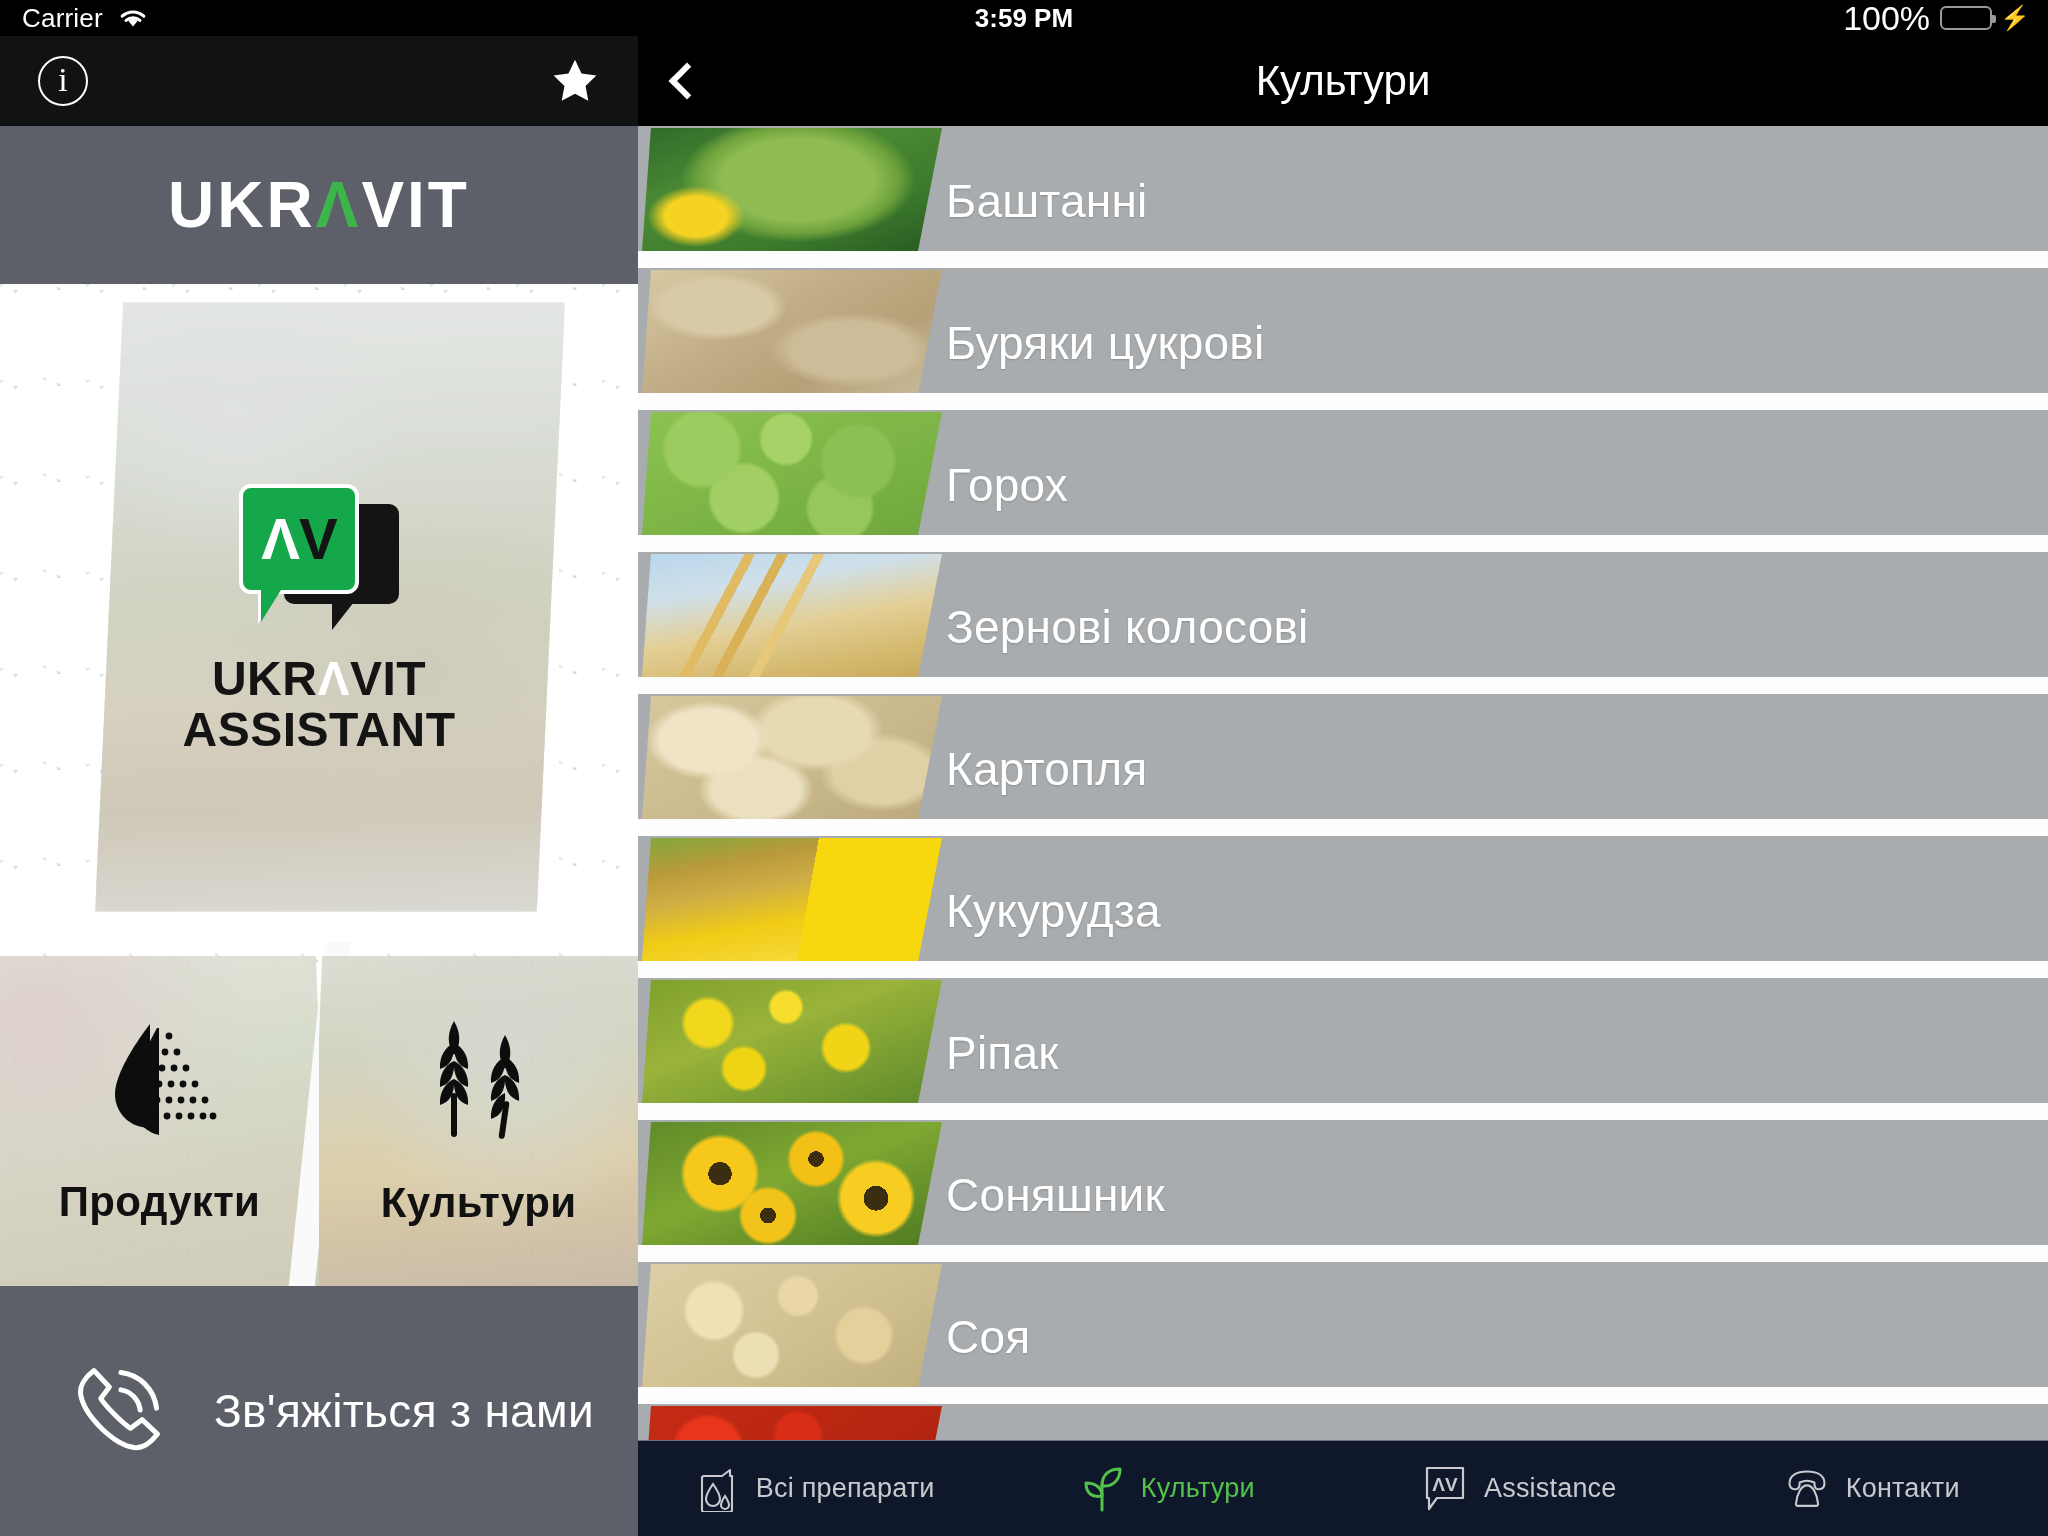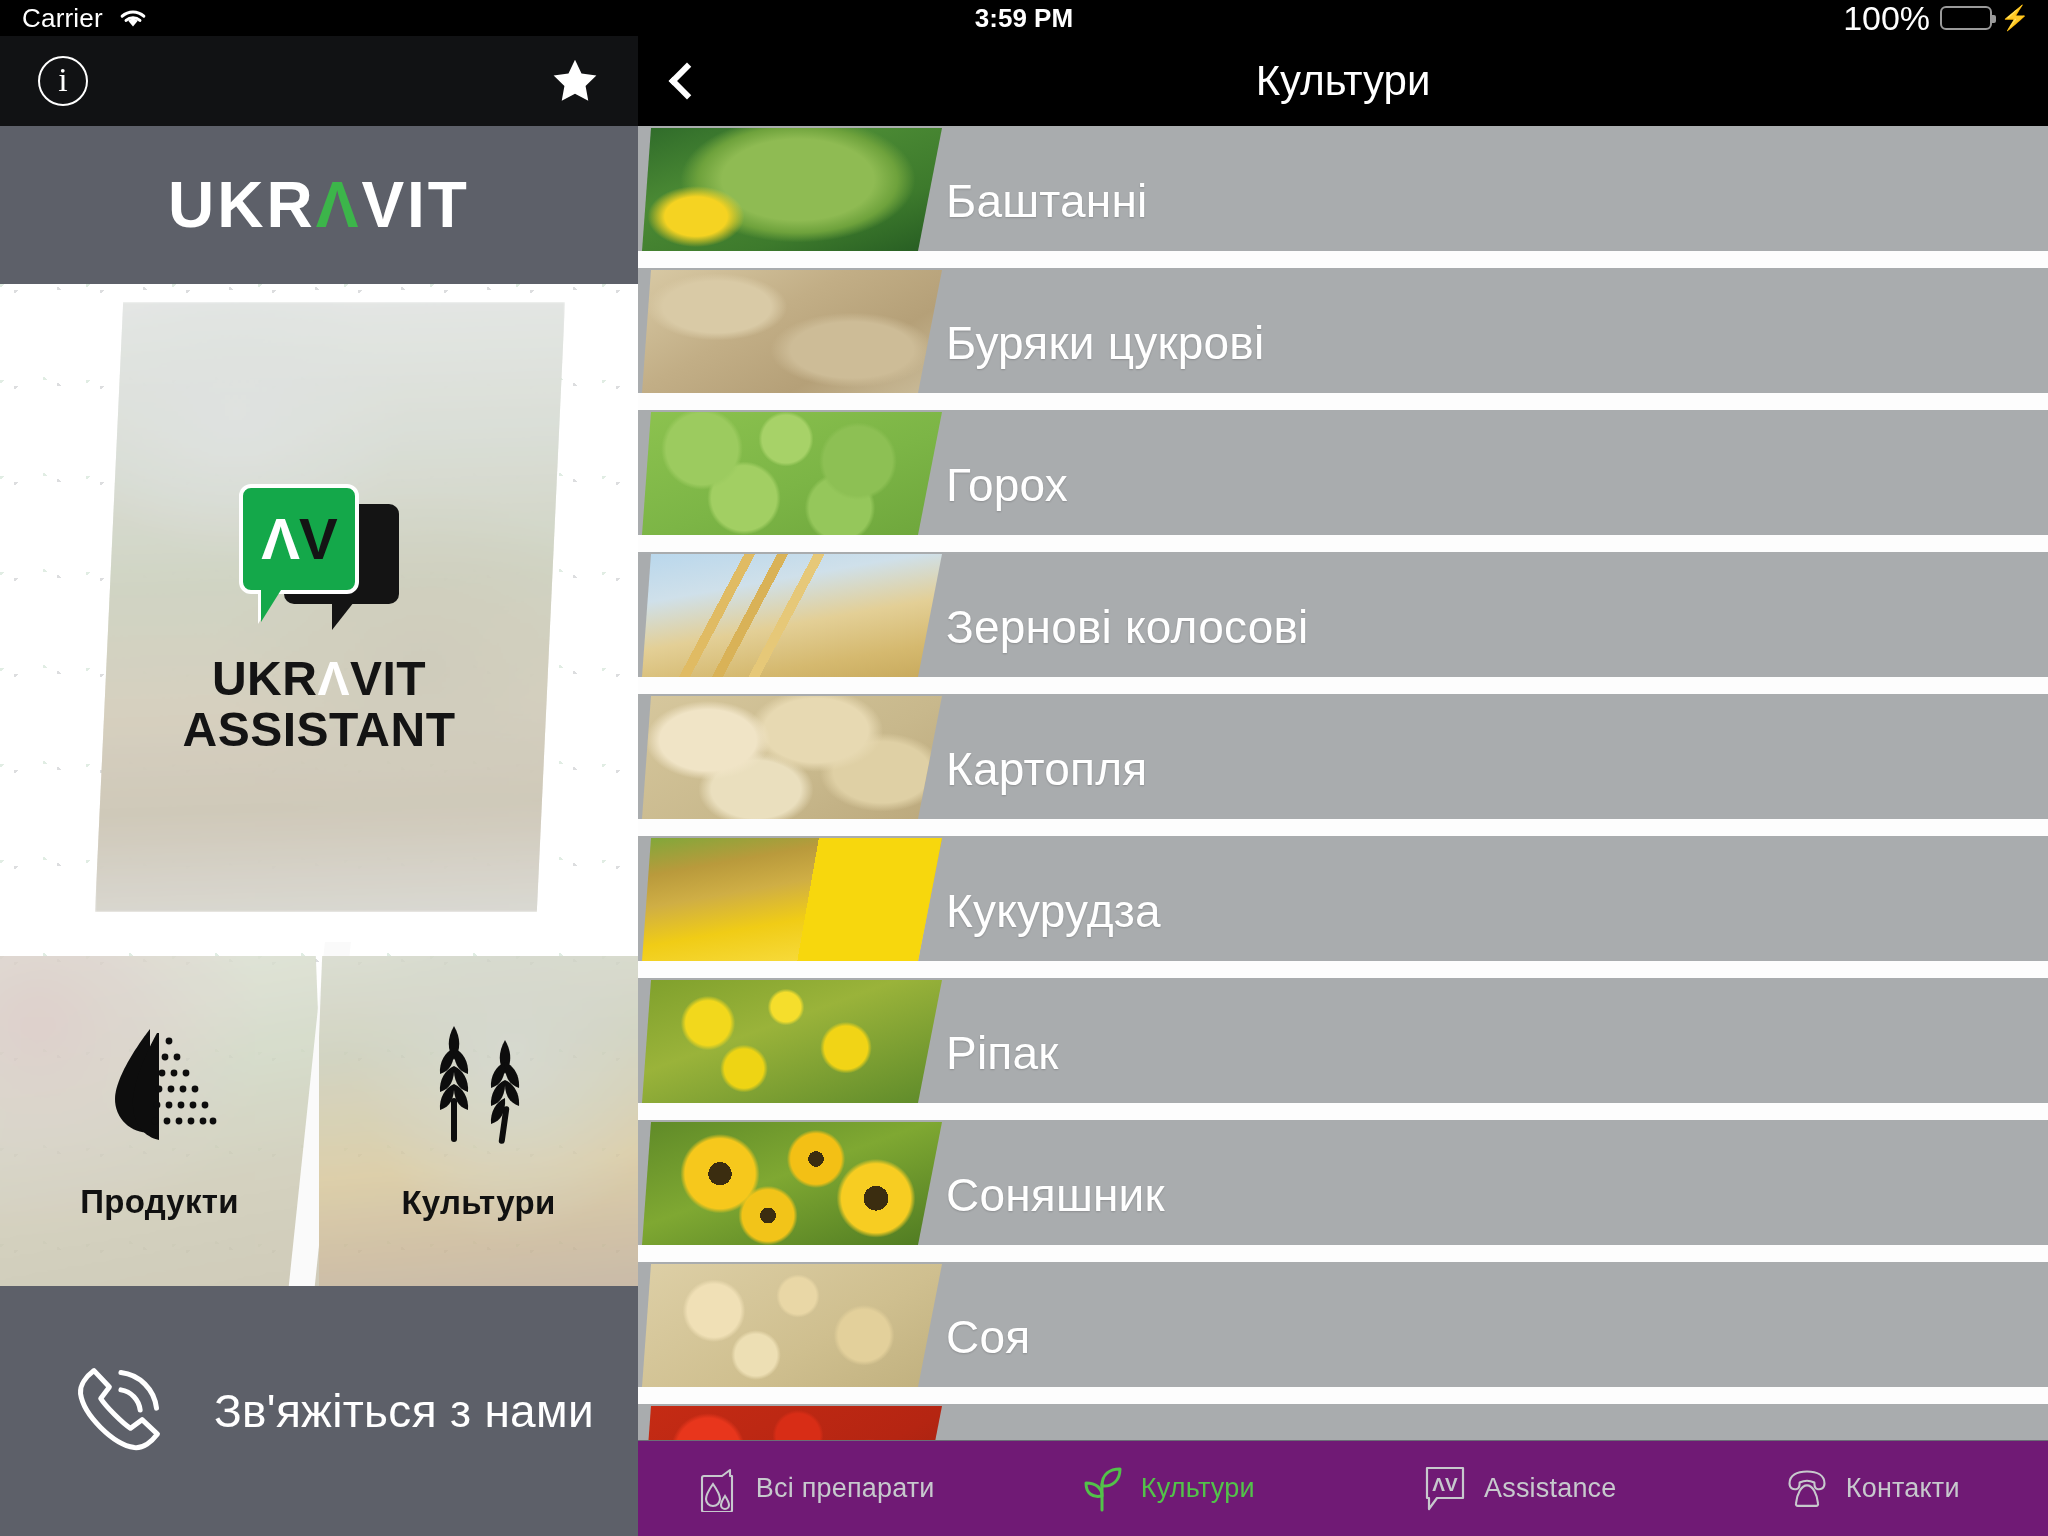--- a/index.html
+++ b/index.html
@@ -136,21 +136,21 @@
   }
   .tile-b .tile-bg {
     background:
       radial-gradient(ellipse at 60% 30%, #cfd3c7 0%, transparent 55%),
       linear-gradient(175deg, #d6d9cc 0%, #cbcdb8 30%, #d7c79c 62%, #cbb998 80%, #bfae9a 100%);
     clip-path: polygon(4% 0, 100% 0, 100% 100%, 0 100%);
   }
   .tile-sep { position: absolute; left: 50%; top: -14px; width: 26px; height: 360px;
               background: #fafafa; transform: translateX(-50%) skewX(-6deg); }
   .tile-icon { position: relative; z-index: 2; }
-  .tile-label { position: relative; z-index: 2; font-size: 33px; font-weight: 700;
+  .tile-label { position: relative; z-index: 2; font-size: 42px; font-weight: 700;
                 color: #111; letter-spacing: .3px; }
 
   
   .contact {
     flex: 0 0 250px; background: #5d6069; display: flex; align-items: center;
     gap: 44px; padding-left: 48px; cursor: pointer; margin-left: 20px;
   }
   .contact-label { color: #fff; font-size: 46px; letter-spacing: .3px; }
 
   
@@ -250,21 +250,21 @@
       linear-gradient(150deg, #ddcfa6 0%, #cfbf8f 60%, #c0b07e 100%); }
   .th-tomato { background-image:
       radial-gradient(circle at 22% 36%, #e8361c 0 13%, transparent 15%),
       radial-gradient(circle at 52% 24%, #d82d16 0 12%, transparent 14%),
       radial-gradient(circle at 76% 56%, #e33a20 0 13%, transparent 15%),
       radial-gradient(circle at 38% 74%, #d9301a 0 12%, transparent 14%),
       linear-gradient(150deg, #c52b14 0%, #b52512 60%, #98200f 100%); }
 
   
   .tabbar {
-    flex: 0 0 96px; background: #701a75; display: flex; align-items: center;
+    flex: 0 0 96px; background: #0f172a; display: flex; align-items: center;
     border-top: 1px solid #6b6e76;
   }
   .tab { flex: 1; display: flex; align-items: center; justify-content: center;
          gap: 16px; cursor: pointer; color: #c7c9cd; }
   .tab .tab-label { font-size: 27px; letter-spacing: .2px; }
   .tab.active { color: #53c24a; }
   .tab-ico { width: 46px; height: 46px; display: flex; align-items: center; justify-content: center; }
 
   svg { display: block; }
 </style>

